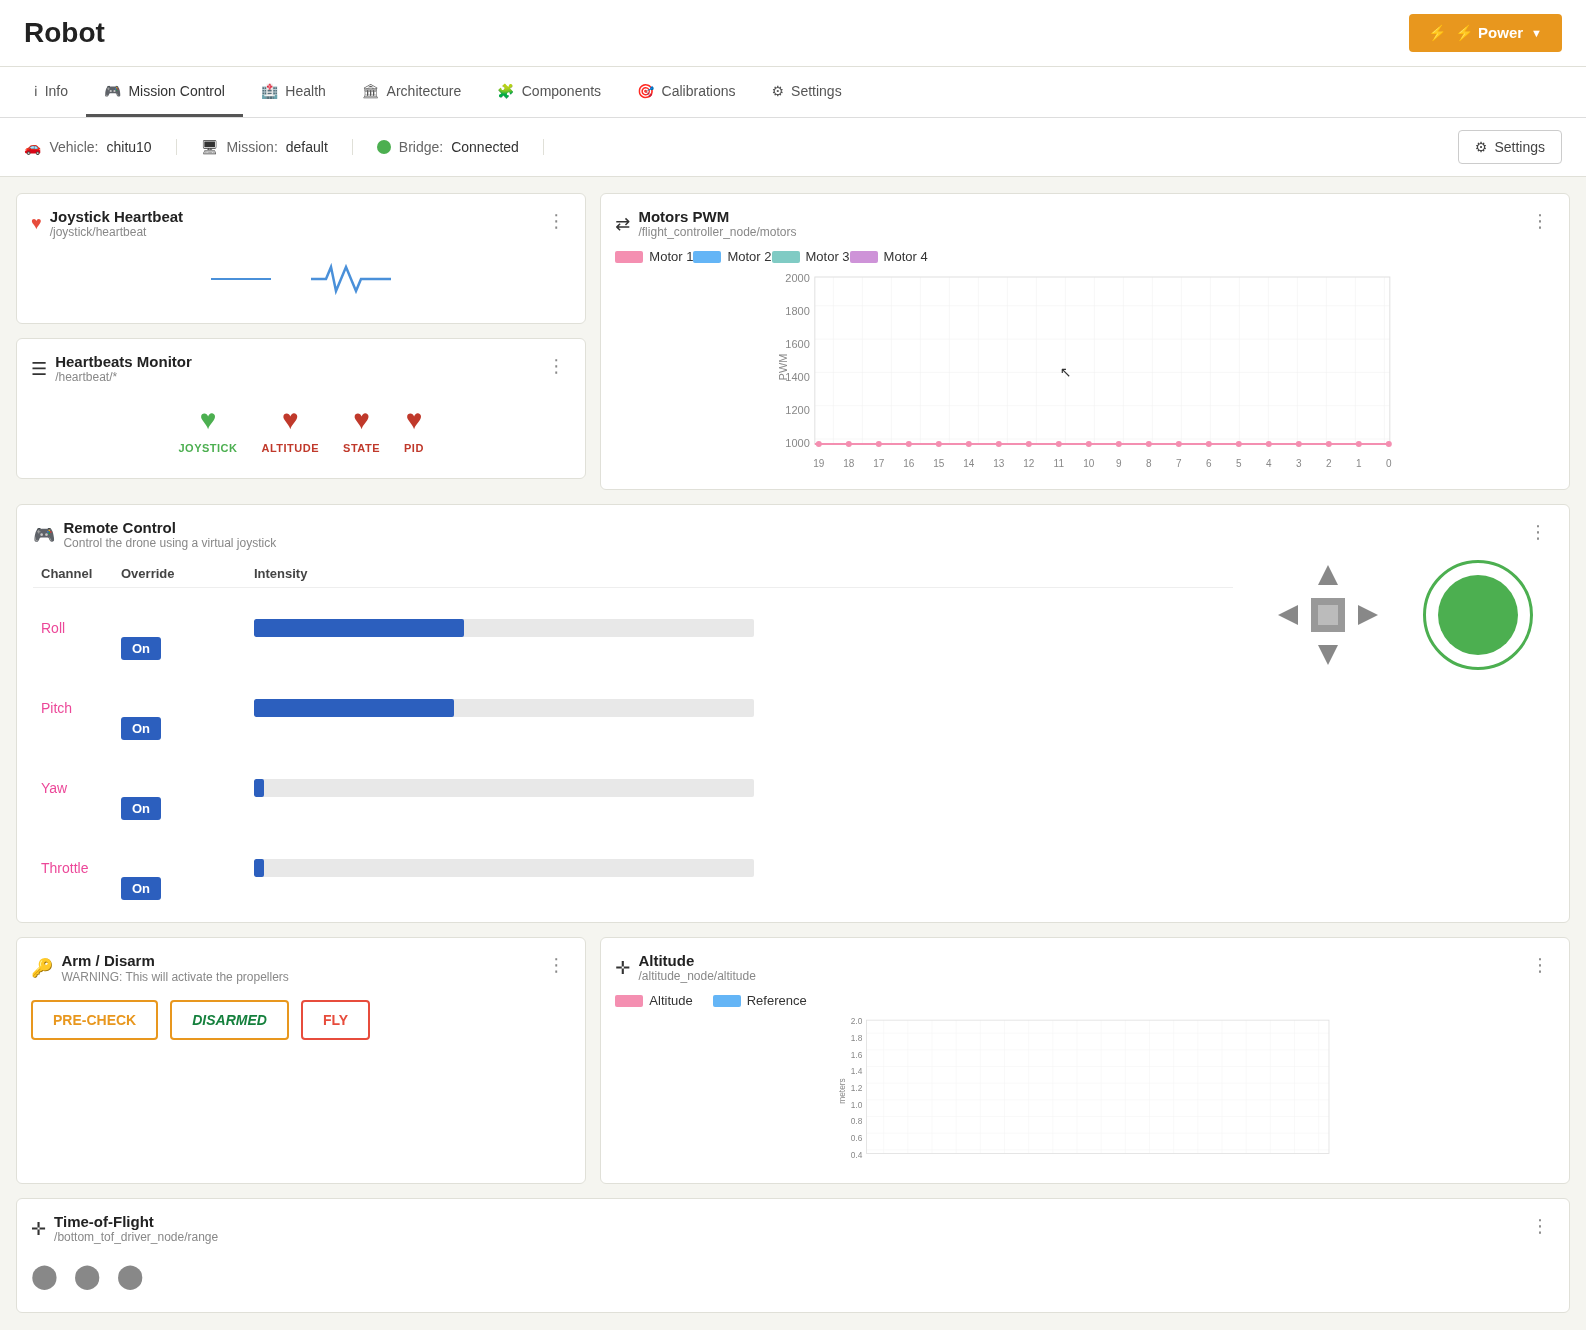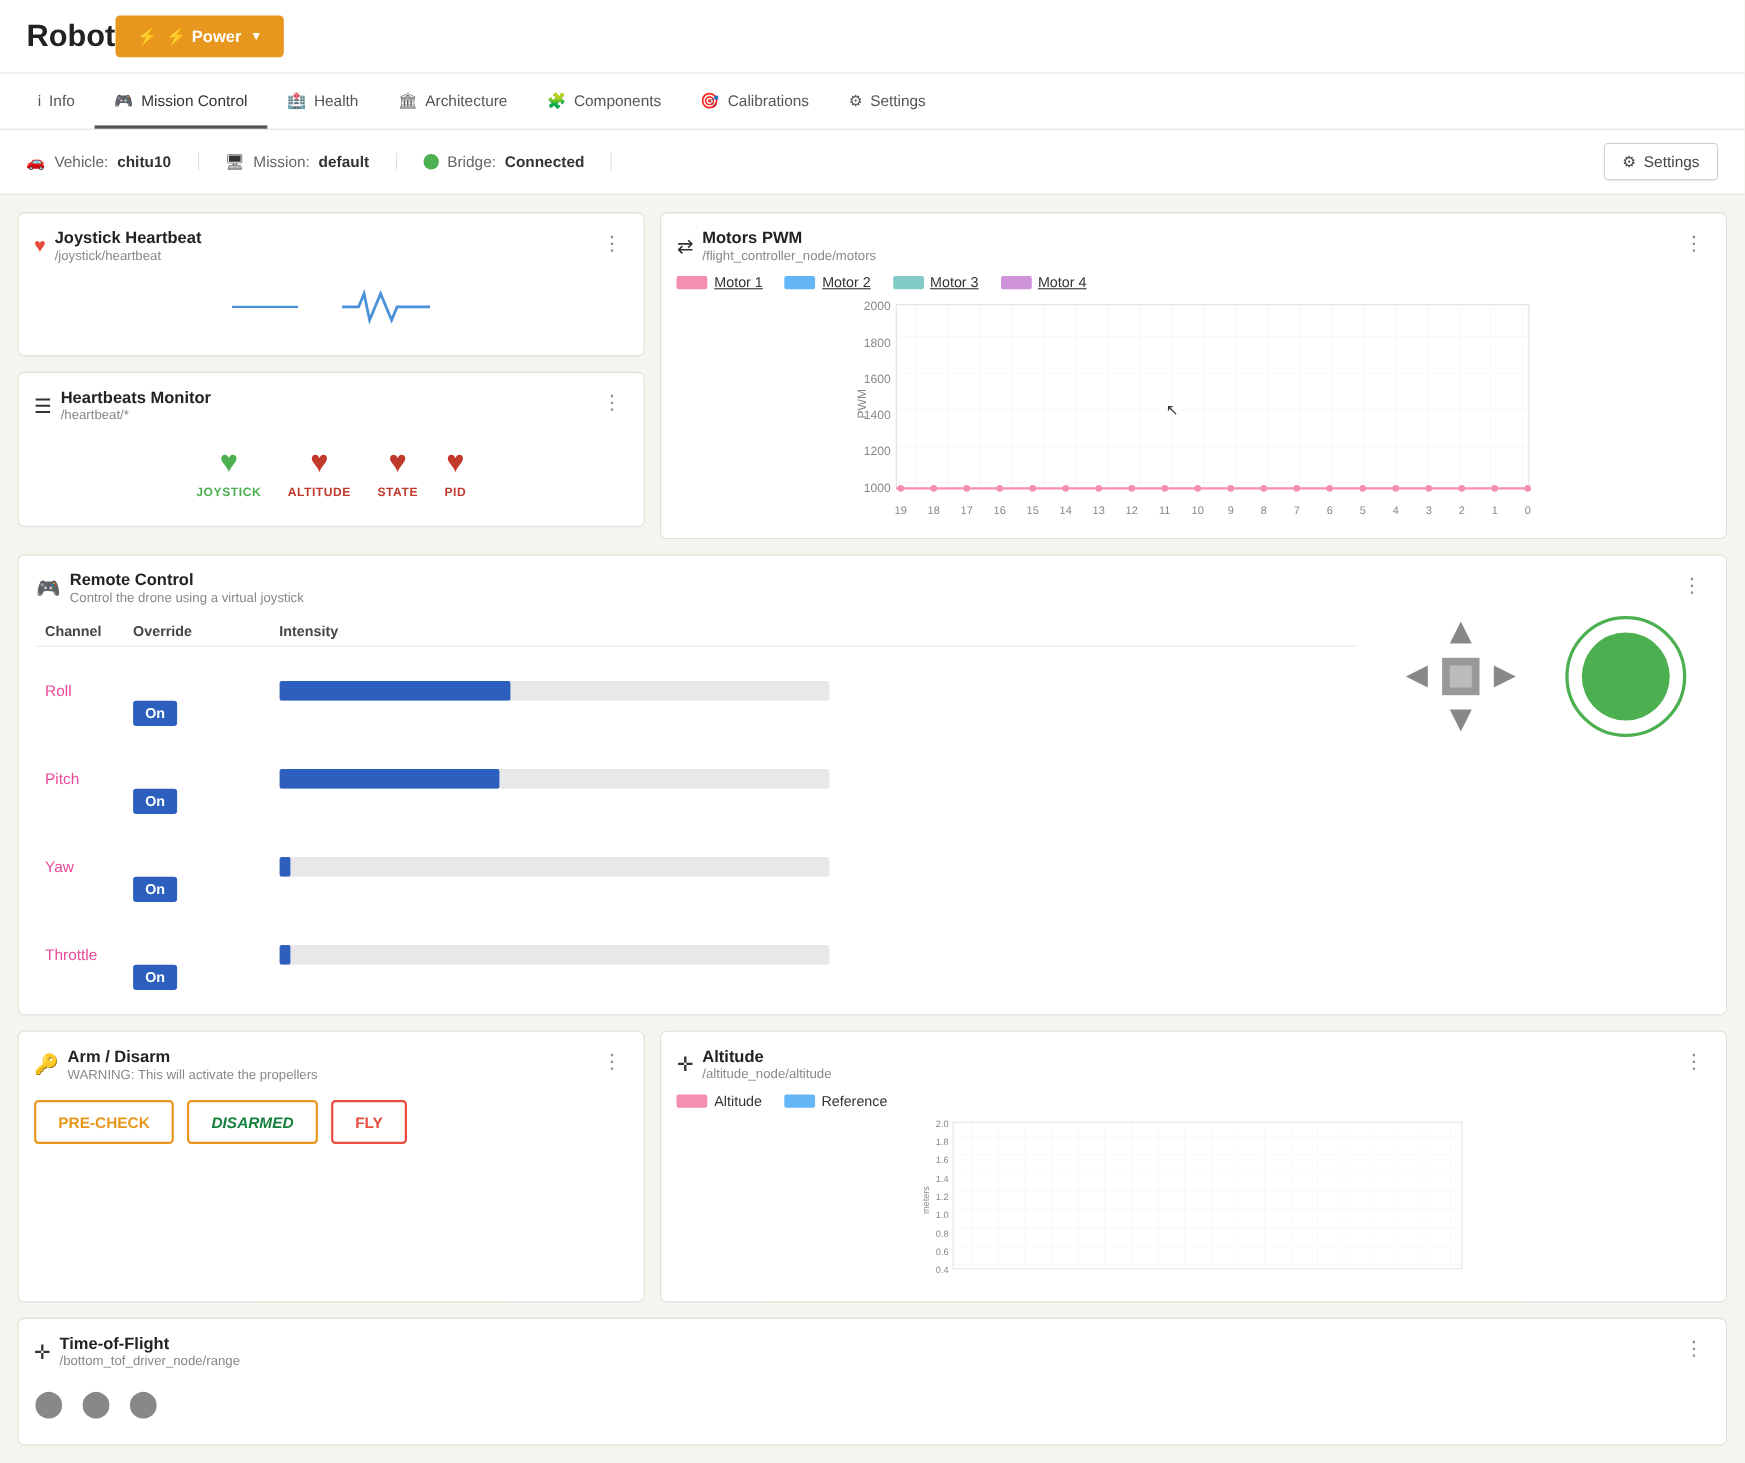--- a/index.html
+++ b/index.html
@@ -1,31 +1,31 @@
 <!DOCTYPE html>
 <html><head>
   <meta charset="utf-8">
   <style>
     * { box-sizing: border-box; margin: 0; padding: 0; }
     body { font-family: -apple-system, BlinkMacSystemFont, 'Segoe UI', sans-serif; background: #f5f5f0; color: #333; font-size: 14px; }
 
-    .top-bar { background: #fff; border-bottom: 1px solid #e0e0d8; padding: 14px 24px; display: flex; align-items: center; }
+    .top-bar { background: #fff; border-bottom: 1px solid #e0e0d8; padding: 14px 24px; display: flex; align-items: center; justify-content: space-between; }
     .app-title { font-size: 28px; font-weight: 700; color: #222; }
     .power-btn { background: #e8971e; color: #fff; border: none; border-radius: 4px; padding: 10px 20px; font-size: 15px; font-weight: 600; cursor: pointer; display: flex; align-items: center; gap: 8px; }
     .power-btn .chevron { font-size: 11px; }
 
     .nav-tabs { background: #fff; border-bottom: 1px solid #ddd; padding: 0 16px; display: flex; gap: 0; }
     .nav-tab { padding: 14px 18px; cursor: pointer; display: flex; align-items: center; gap: 7px; color: #555; font-size: 14px; border-bottom: 3px solid transparent; white-space: nowrap; }
     .nav-tab.active { color: #333; border-bottom: 3px solid #555; font-weight: 500; }
 
     .status-bar { background: #fff; border-bottom: 1px solid #e0e0d8; padding: 12px 24px; display: flex; align-items: center; gap: 0; }
     .status-item { display: flex; align-items: center; gap: 8px; padding: 0 24px; border-right: 1px solid #e0e0d8; font-size: 14px; }
     .status-item:first-child { padding-left: 0; }
     .status-item .label { color: #666; }
-    .status-item .value { font-weight: 700; }
+    .status-item .value { font-weight: 400; }
     .status-dot { width: 14px; height: 14px; background: #4caf50; border-radius: 50%; }
     .settings-btn { margin-left: auto; background: #fff; border: 1px solid #ccc; border-radius: 4px; padding: 8px 16px; cursor: pointer; display: flex; align-items: center; gap: 7px; font-size: 14px; color: #444; }
 
     .main-content { padding: 16px; display: flex; flex-direction: column; gap: 14px; }
 
     .top-panels { display: grid; grid-template-columns: 1fr 1.7fr; gap: 14px; }
     .left-panels { display: flex; flex-direction: column; gap: 14px; }
 
     .card { background: #fff; border: 1px solid #e0e0d8; border-radius: 6px; padding: 14px; }
     .card-header { display: flex; align-items: flex-start; justify-content: space-between; margin-bottom: 10px; }
@@ -41,21 +41,21 @@
     .heartbeat-icons { display: flex; gap: 24px; justify-content: center; padding: 10px 0; }
     .hb-item { display: flex; flex-direction: column; align-items: center; gap: 6px; }
     .hb-icon { font-size: 28px; }
     .hb-icon.green { color: #4caf50; }
     .hb-icon.red { color: #c0392b; }
     .hb-label { font-size: 11px; font-weight: 600; letter-spacing: 0.5px; }
     .hb-label.green { color: #4caf50; }
     .hb-label.red { color: #c0392b; }
 
     .motors-card { padding: 14px; }
-    .motors-legend { display: flex; gap: 20px; align-items: center; flex-wrap: wrap; margin-bottom: 8px; text-decoration: underline; }
+    .motors-legend { display: flex; align-items: center; flex-wrap: wrap; margin-bottom: 8px; }
     .legend-item { display: flex; align-items: center; gap: 6px; font-size: 13px; }
     .legend-color { width: 28px; height: 12px; border-radius: 2px; }
     .chart-area { position: relative; }
     .rc-header-row { display: flex; align-items: flex-start; justify-content: space-between; }
     .rc-table { width: 100%; border-collapse: collapse; margin-top: 10px; }
     .rc-table th { text-align: left; padding: 6px 8px; font-size: 13px; font-weight: 600; color: #444; border-bottom: 1px solid #eee; }
     .rc-table td { padding: 8px 8px; vertical-align: middle; }
     .rc-table td:first-child { width: 80px; color: #ec4899; }
     .on-btn { background: #2c5fbe; color: #fff; border: none; border-radius: 3px; padding: 4px 10px; font-size: 13px; font-weight: 600; cursor: pointer; min-width: 40px; margin-top: 41px; }
     .intensity-bar-bg { background: #e8e8e8; border-radius: 2px; height: 18px; width: 500px; overflow: hidden; }

